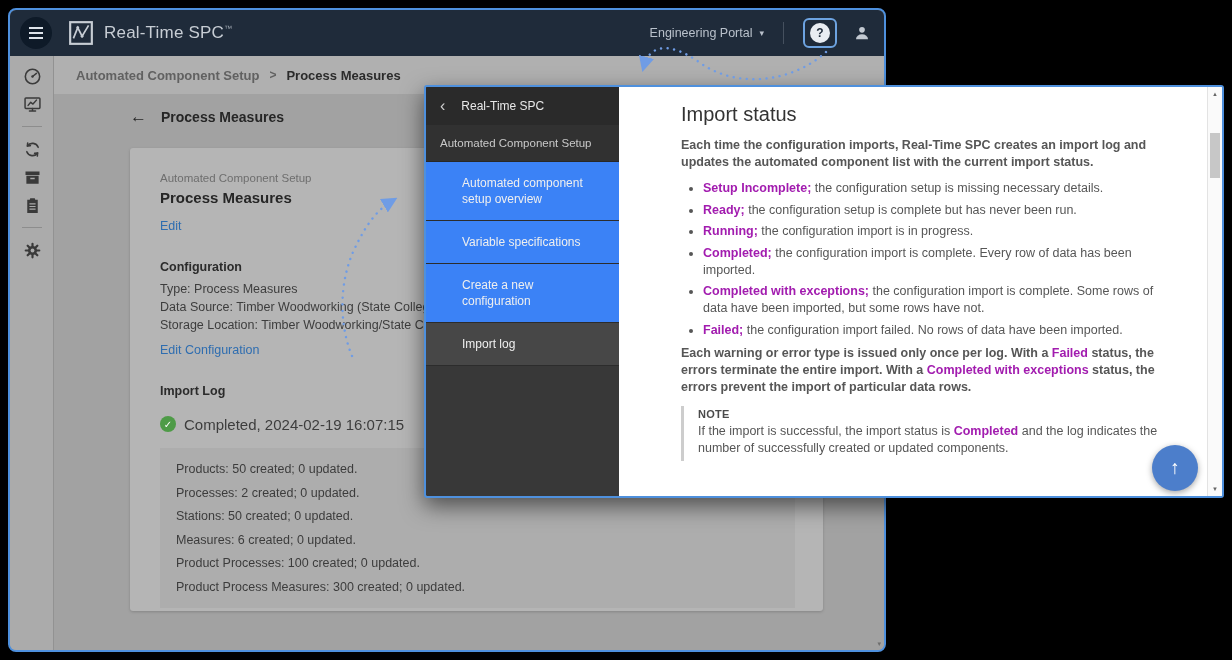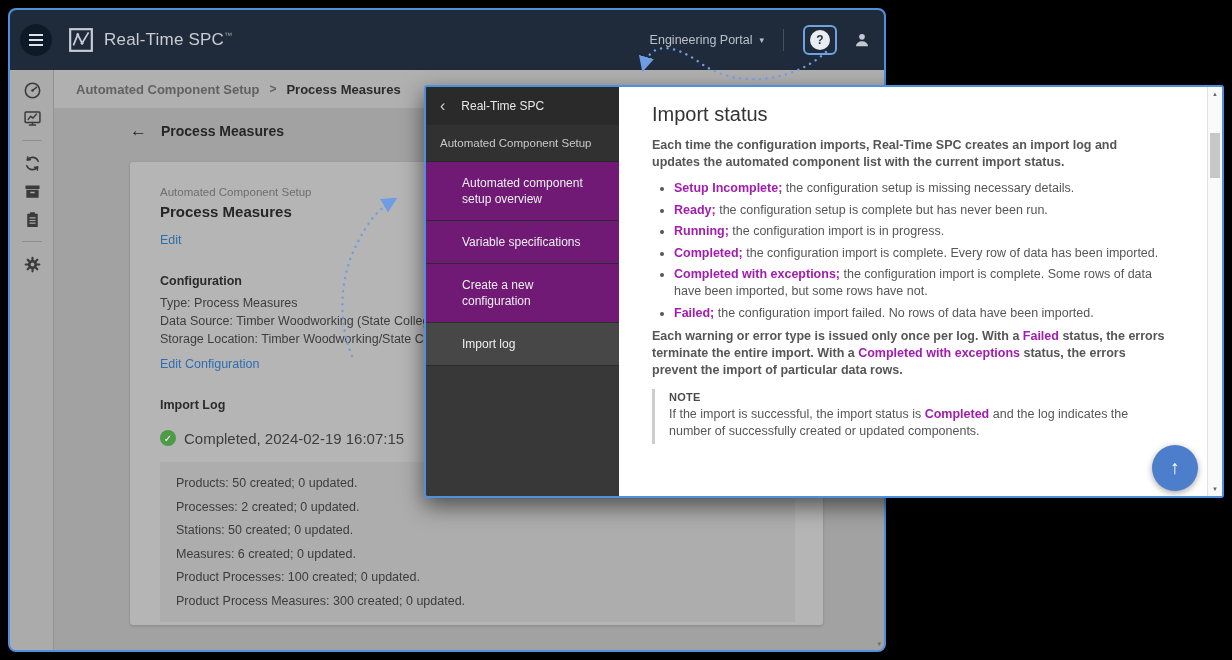--- a/index.html
+++ b/index.html
@@ -5,21 +5,21 @@
   * { box-sizing: border-box; margin: 0; padding: 0; }
   html,body { background:#000; }
   .canvas { position:relative; width:1232px; height:660px; background:#000;
             font-family:"Liberation Sans", sans-serif; overflow:hidden; }
 
   
   .app-window { position:absolute; left:8px; top:8px; width:878px; height:644px;
     border:2px solid var(--accent-blue,#4e90dd); border-radius:8px; overflow:hidden;
     background:#a2a2a2; display:flex; flex-direction:column; }
 
-  .navbar { height:60px; background:var(--navbar-bg,#1f2b3a); display:flex; align-items:center;
+  .navbar { height:46px; background:var(--navbar-bg,#1f2b3a); display:flex; align-items:center;
     padding:0 12px 0 10px; gap:10px; flex:0 0 auto; }
   .hamburger { width:32px; height:32px; border-radius:50%; background:#0e1a28; border:none;
     display:flex; flex-direction:column; justify-content:center; align-items:center; gap:3px; cursor:pointer; }
   .hb { width:14px; height:2px; background:#dde3ea; }
   .logo-mark { display:flex; margin-left:6px; }
   .logo-text { color:#c7cdd4; font-size:17px; letter-spacing:.2px; }
   .logo-text sup { font-size:8px; color:#9aa3ad; }
   .nav-right { margin-left:auto; display:flex; align-items:center; gap:15px; }
   .portal { color:#b9c1cb; font-size:12.5px; display:flex; gap:7px; align-items:center; cursor:pointer; }
   .caret { font-size:9px; color:#b9c1cb; }
@@ -69,25 +69,25 @@
   
   .help-panel { position:absolute; left:424px; top:85px; width:800px; height:413px;
     border:2px solid var(--accent-blue,#4e90dd); border-radius:3px; background:#fff; display:flex;
     box-shadow:0 8px 22px rgba(0,0,0,.55); z-index:20; overflow:hidden; }
   .hp-nav { width:193px; background:var(--help-nav-bg,#383838); flex:0 0 auto; display:flex; flex-direction:column; }
   .hn-header { height:38px; background:#2a2a2a; color:#e8e8e8; font-size:12px; display:flex;
     align-items:center; padding-left:14px; gap:16px; cursor:pointer; flex:0 0 auto; }
   .hn-chevron { font-size:16px; color:#cfcfcf; line-height:1; }
   .hn-section { height:37px; background:#313131; color:#c9c9c9; font-size:11.5px; display:flex;
     align-items:center; padding-left:14px; border-bottom:1px solid #272727; cursor:pointer; flex:0 0 auto; }
-  .hn-item { background:#701a75; color:#efefef; font-size:12px; padding:13px 14px 13px 36px;
+  .hn-item { background:#3b82f6; color:#efefef; font-size:12px; padding:13px 14px 13px 36px;
     border-bottom:1px solid #2c2c2c; line-height:16px; cursor:pointer; }
   .hn-item.sel { background:#474747; }
 
-  .hp-content { flex:1; position:relative; padding:16px 55px 0 33px; color:#565656; overflow:hidden; }
+  .hp-content { flex:1; position:relative; padding:16px 55px 0 33px; color:#565656; overflow:hidden;margin-left:29px; }
   .hp-content h1 { font-size:20px; font-weight:normal; color:#333; margin:0 0 11px; }
   .hp-content p { font-size:12.5px; line-height:17px; margin:0 0 9px; max-width:540px;font-weight:bold; }
   .hp-content b { color:#a21caf; }
   .hp-content ul { margin:2px 0 6px; padding-left:22px; max-width:540px; }
   .hp-content li { font-size:12.5px; line-height:17px; margin-bottom:4.5px; }
   .note { border-left:3px solid #cdcdcd; padding:2px 0 4px 14px; margin-top:10px; max-width:520px; }
   .note-label { font-size:11px; font-weight:bold; color:#4a4a4a; letter-spacing:.3px; }
   .note-text { font-size:12.5px; line-height:17px; margin-top:3px; }
   .scroll-top { position:absolute; right:24px; bottom:5px; width:46px; height:46px; border-radius:50%;
     background:var(--scroll-button-blue,#4c7ecb); border:none; color:#fff; font-size:19px; cursor:pointer;

